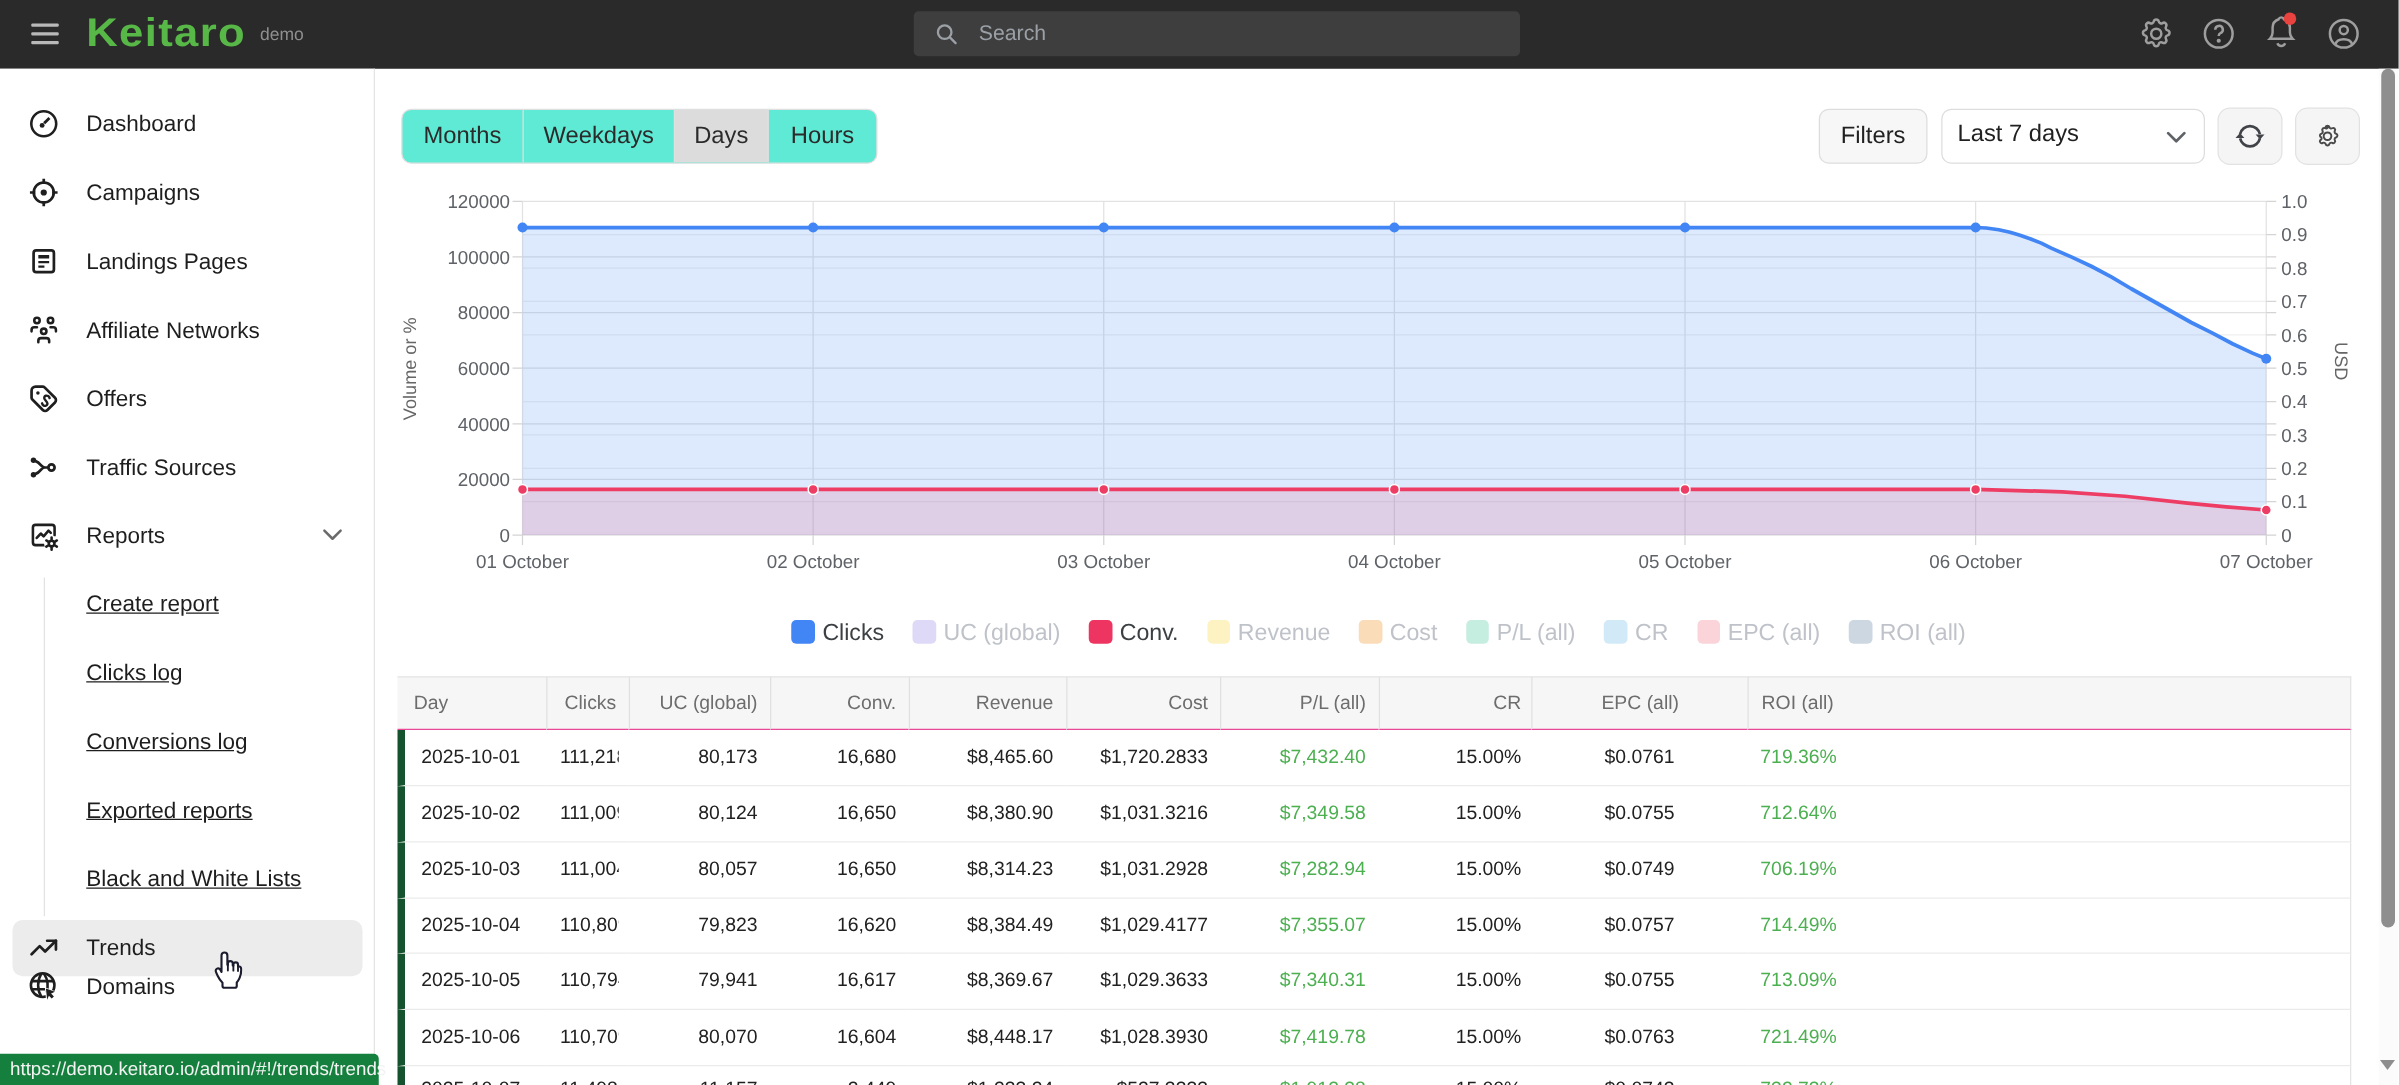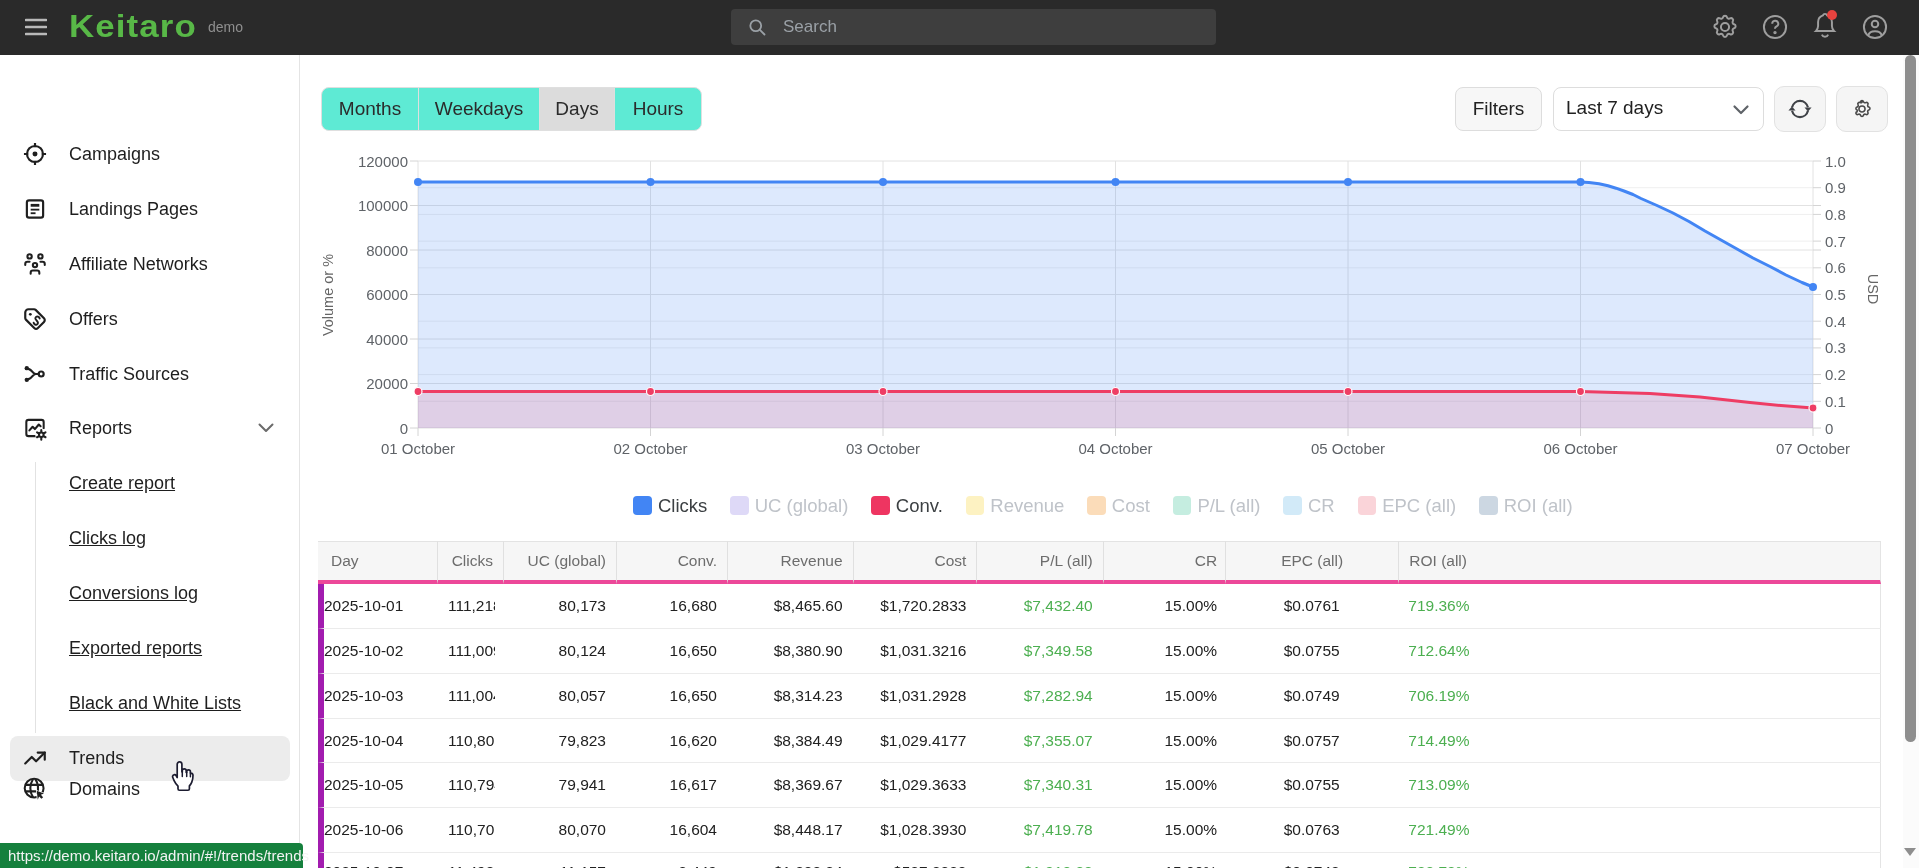--- a/index.html
+++ b/index.html
@@ -38,27 +38,27 @@
 .li .lt{font-size:18.5px;color:#bfc3c9;}
 .li .lt.on{color:#3c4043;}
 #tbl{position:absolute;left:318px;top:541px;width:1560px;}
 #tbl table{border-collapse:separate;border-spacing:0;table-layout:fixed;width:1560px;font-size:15.5px;}
 th{background:#f6f6f6;color:#6d6d6d;font-weight:normal;height:43px;border-left:1px solid #e0e0e0;padding:0 10px 0 10px;}
 th:first-child{border-left:none;text-align:left;padding-left:13px;}
 th:last-child,td:last-child{border-right:1px solid #e4e4e4;}
 th.r{text-align:right;}
 th.c{text-align:center;}
 th.l{text-align:left;}
-th{border-top:1px solid #e3e3e3;border-bottom:4px solid #ec4899;}
+th{border-top:1px solid #e3e3e3;border-bottom:1px solid #ec4899;}
 
 td{height:44.7px;color:#212121;padding:0 10px 0 10px;border-bottom:1px solid #ebebeb;}
 td.r{text-align:right;}
 td.c{text-align:center;}
 td.l{text-align:left;}
-td:first-child{border-left:6px solid #a21caf;padding-left:0;}
+td:first-child{border-left:6px solid #14532d;padding-left:13px;}
 td.grn{color:#4caf50;}
 tbody tr:first-child td{height:45.3px;}
 tbody tr:last-child td{height:40px;}
 .clip{overflow:hidden;width:46.5px;margin-left:11px;white-space:nowrap;}
 #sb-track{position:absolute;left:1903px;top:55px;width:16px;height:813px;background:#fbfbfb;}
 #sb-thumb{position:absolute;left:1.5px;top:0px;width:11.5px;height:687px;background:#8e8e8e;border-radius:6px;}
 #sb-arrow{position:absolute;left:1px;top:793px;width:0;height:0;border-left:6px solid transparent;border-right:6px solid transparent;border-top:8px solid #8e8e8e;}
 </style>
 </head>
 <body>
@@ -95,20 +95,28 @@
 <svg class="hico" style="left:1861px" width="28" height="28" viewBox="0 0 24 24" fill="none" stroke="#9e9e9e" stroke-width="1.7">
       <circle cx="12" cy="12" r="9.5"></circle>
       <circle cx="12" cy="9.5" r="2.8"></circle>
       <path d="M6.2 19.3c.6-2.3 2.9-3.6 5.8-3.6s5.2 1.3 5.8 3.6"></path>
     </svg>
 <div style="position:absolute;left:1827px;top:10px;width:10px;height:10px;border-radius:50%;background:#e8433f;"></div>
 </div>
 <div id="side">
 <div id="subline"></div>
 <div id="trends-bg"></div>
+<div class="mi" style="top:20px">
+<svg width="26" height="26" viewBox="0 0 24 24" fill="none" stroke="#1f1f1f" stroke-width="1.9">
+        <circle cx="12" cy="12" r="9.2"></circle>
+        <circle cx="10.8" cy="13.2" r="1.8" fill="#1f1f1f" stroke="none"></circle>
+        <path d="M12.3 11.7l3.9-3.9" stroke-width="2.1"></path>
+      </svg>
+<div class="lbl">Dashboard</div>
+    </div>
 <div class="mi" style="top:74.9px">
 <svg width="26" height="26" viewBox="0 0 24 24" fill="none" stroke="#1f1f1f" stroke-width="2">
         <circle cx="12" cy="12" r="7.4"></circle>
         <circle cx="12" cy="12" r="2.3" fill="#1f1f1f" stroke="none"></circle>
         <path d="M12 1.8v4M12 18.2v4M1.8 12h4M18.2 12h4"></path>
       </svg>
 <div class="lbl">Campaigns</div>
     </div>
 <div class="mi" style="top:129.8px">
 <svg width="26" height="26" viewBox="0 0 24 24" fill="none" stroke="#1f1f1f" stroke-width="2">

